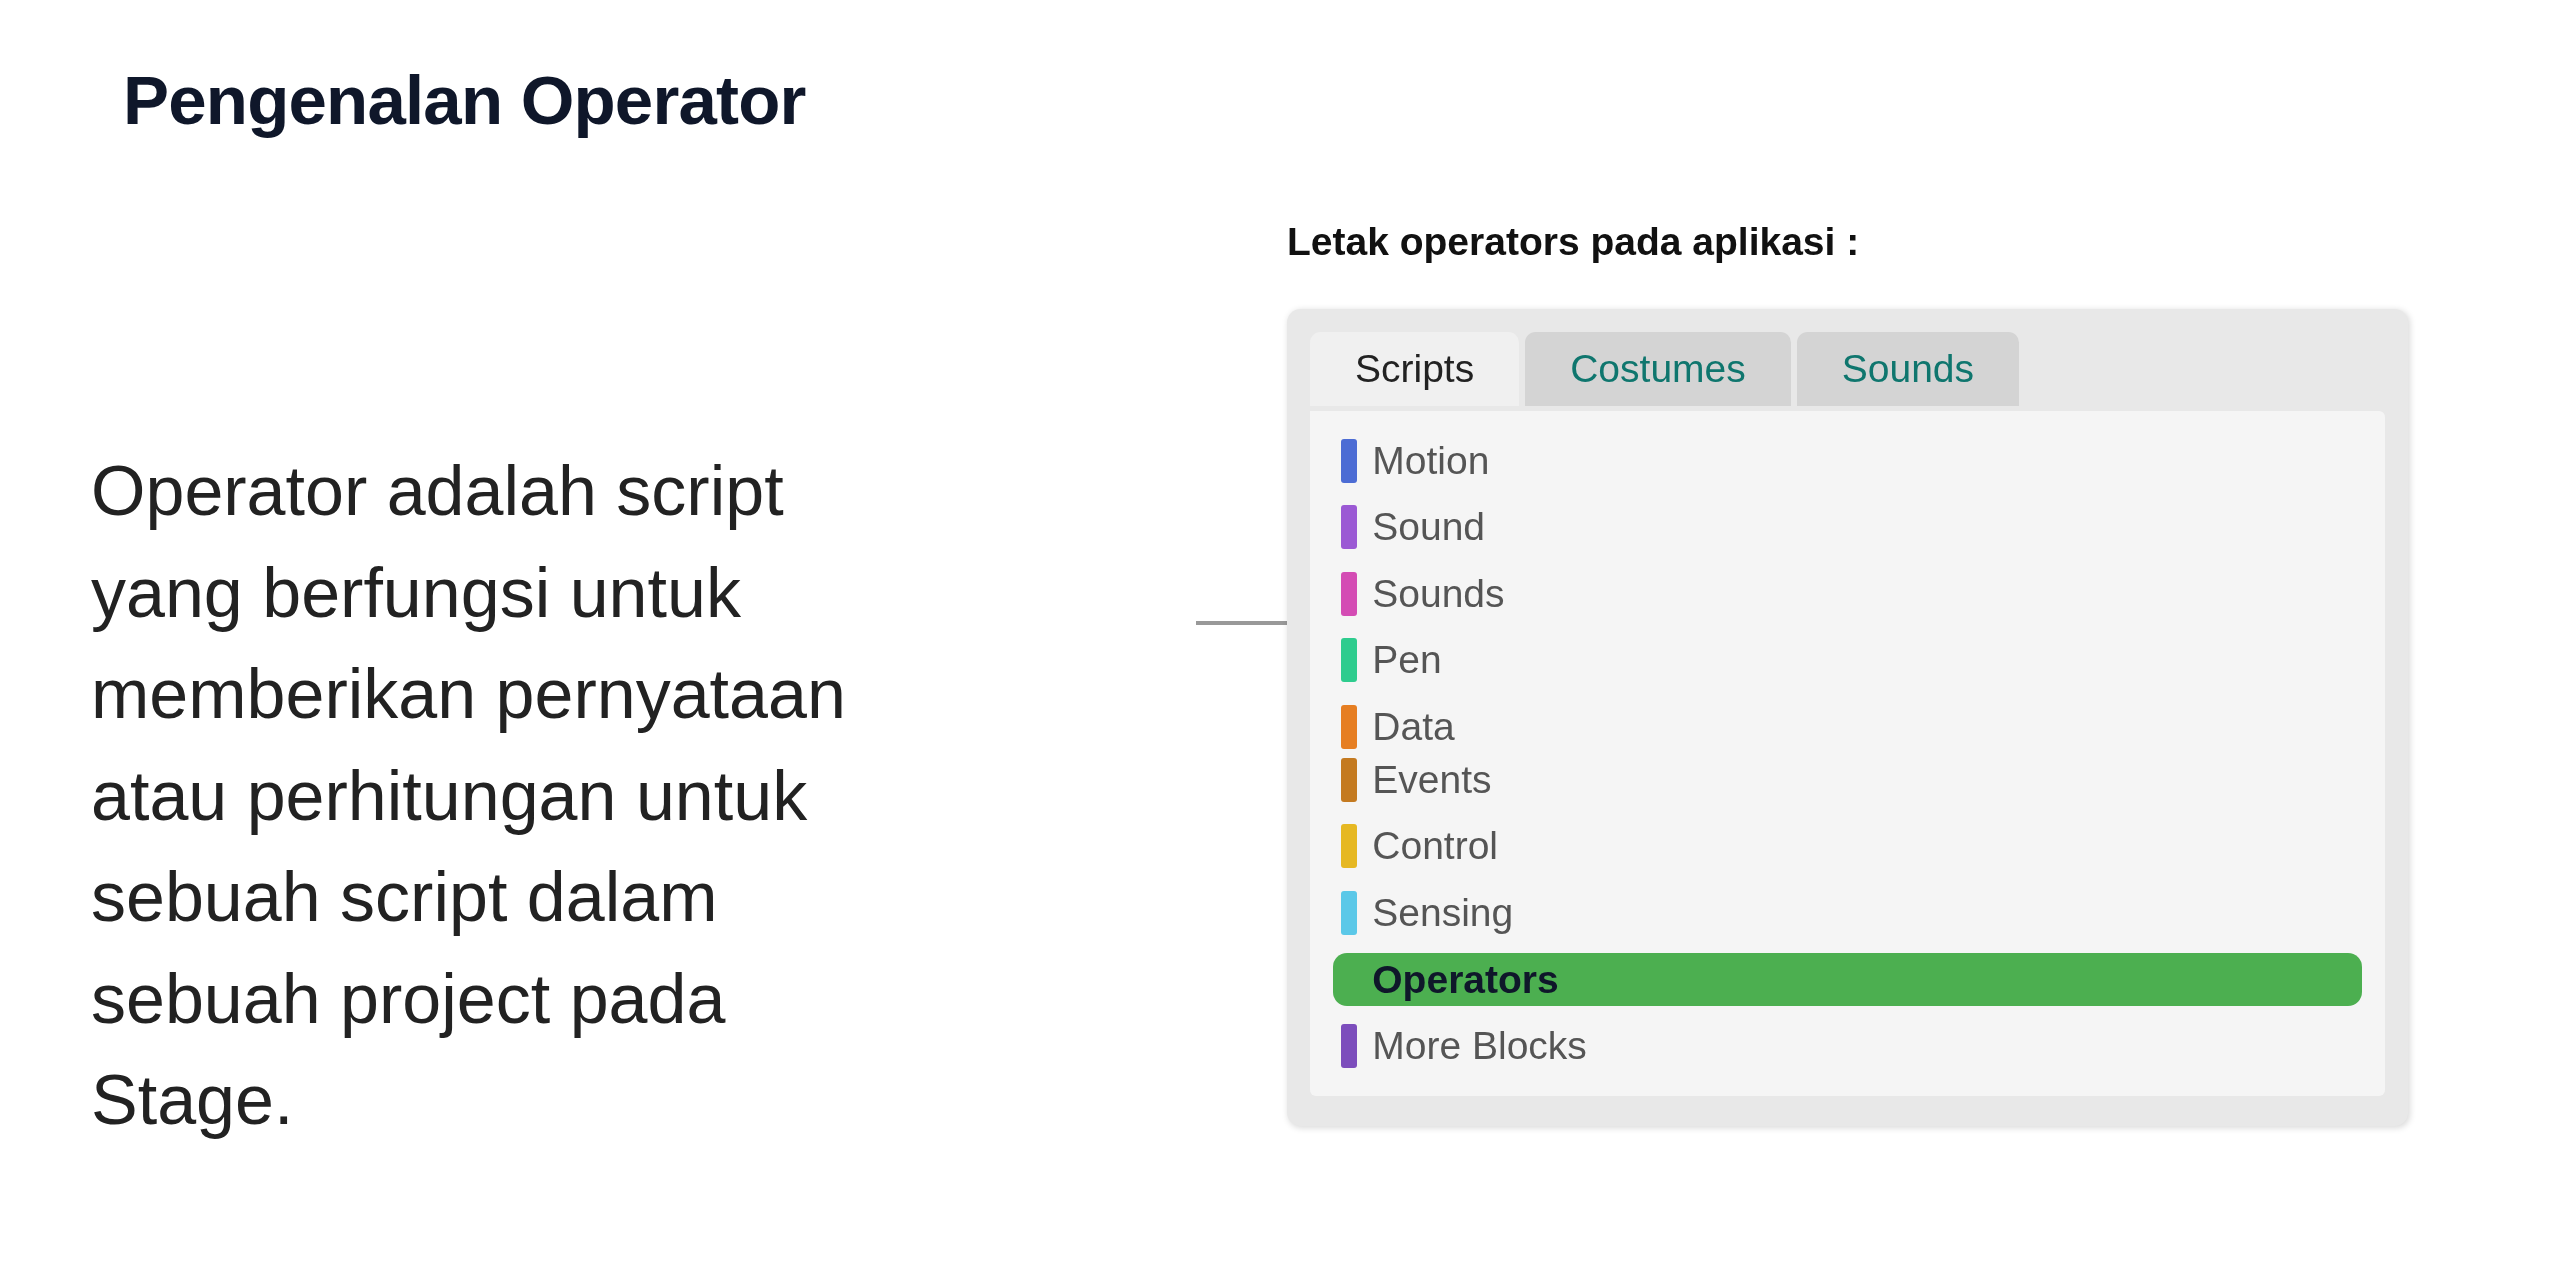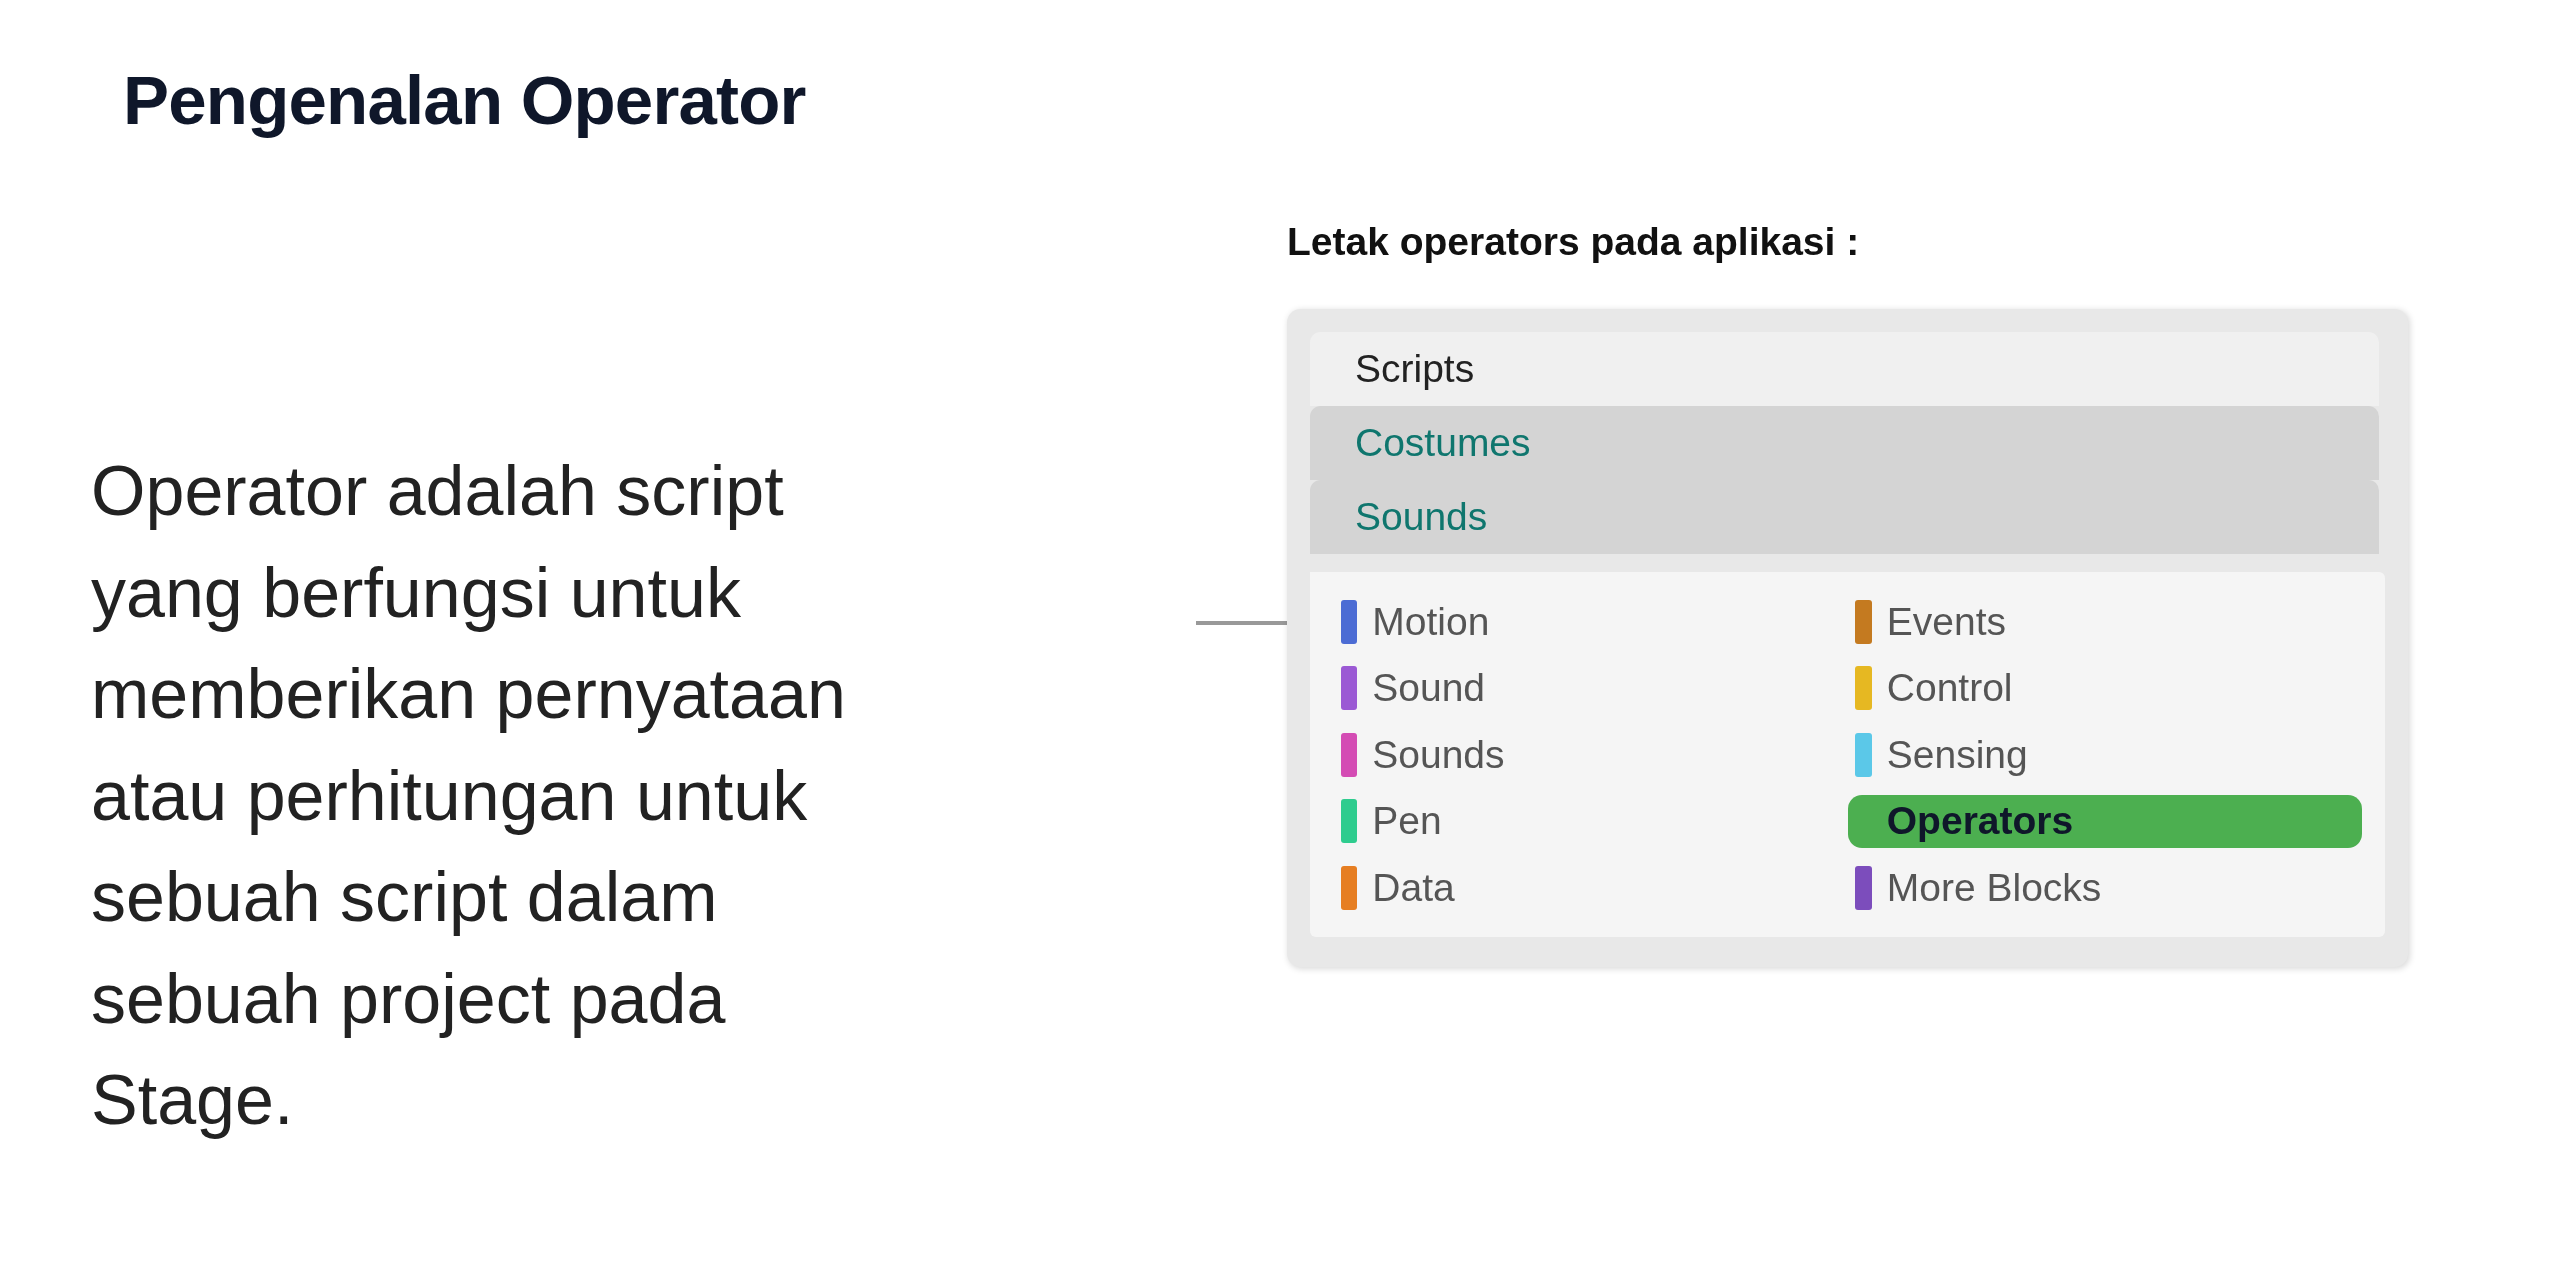--- a/index.html
+++ b/index.html
@@ -55,23 +55,23 @@
     .scratch-panel {
       background: #e8e8e8;
       border-radius: 13.6px;
       padding: 23px 23px 30px 23px;
       width: 1121px;
       box-shadow: 1.5px 1.5px 6px rgba(0,0,0,0.15);
     }
 
     .tabs-row {
       display: flex;
-      flex-direction: column;
+      flex-direction: row;
       gap: 0px;
-      margin-bottom: 18px;
+      margin-bottom: 5px;
     }
 
     .tab {
       background: #d4d4d4;
       border-radius: 10.6px 10.6px 0 0;
       padding: 15px 45px;
       font-size: 39px;
       color: #0f766e;
       cursor: pointer;
       margin-right: 6px;
@@ -80,21 +80,21 @@
     .tab.active {
       background: #f0f0f0;
       color: #222222;
     }
 
     .blocks-area {
       background: #f5f5f5;
       border-radius: 0 6px 6px 6px;
       padding: 23px 23px 23px 23px;
       display: flex;
-      flex-direction: row;
+      flex-direction: column;
       gap: 0px;
     }
 
     .col {
       display: flex;
       flex-direction: column;
       gap: 13.6px;
       flex: 1;
     }
 

